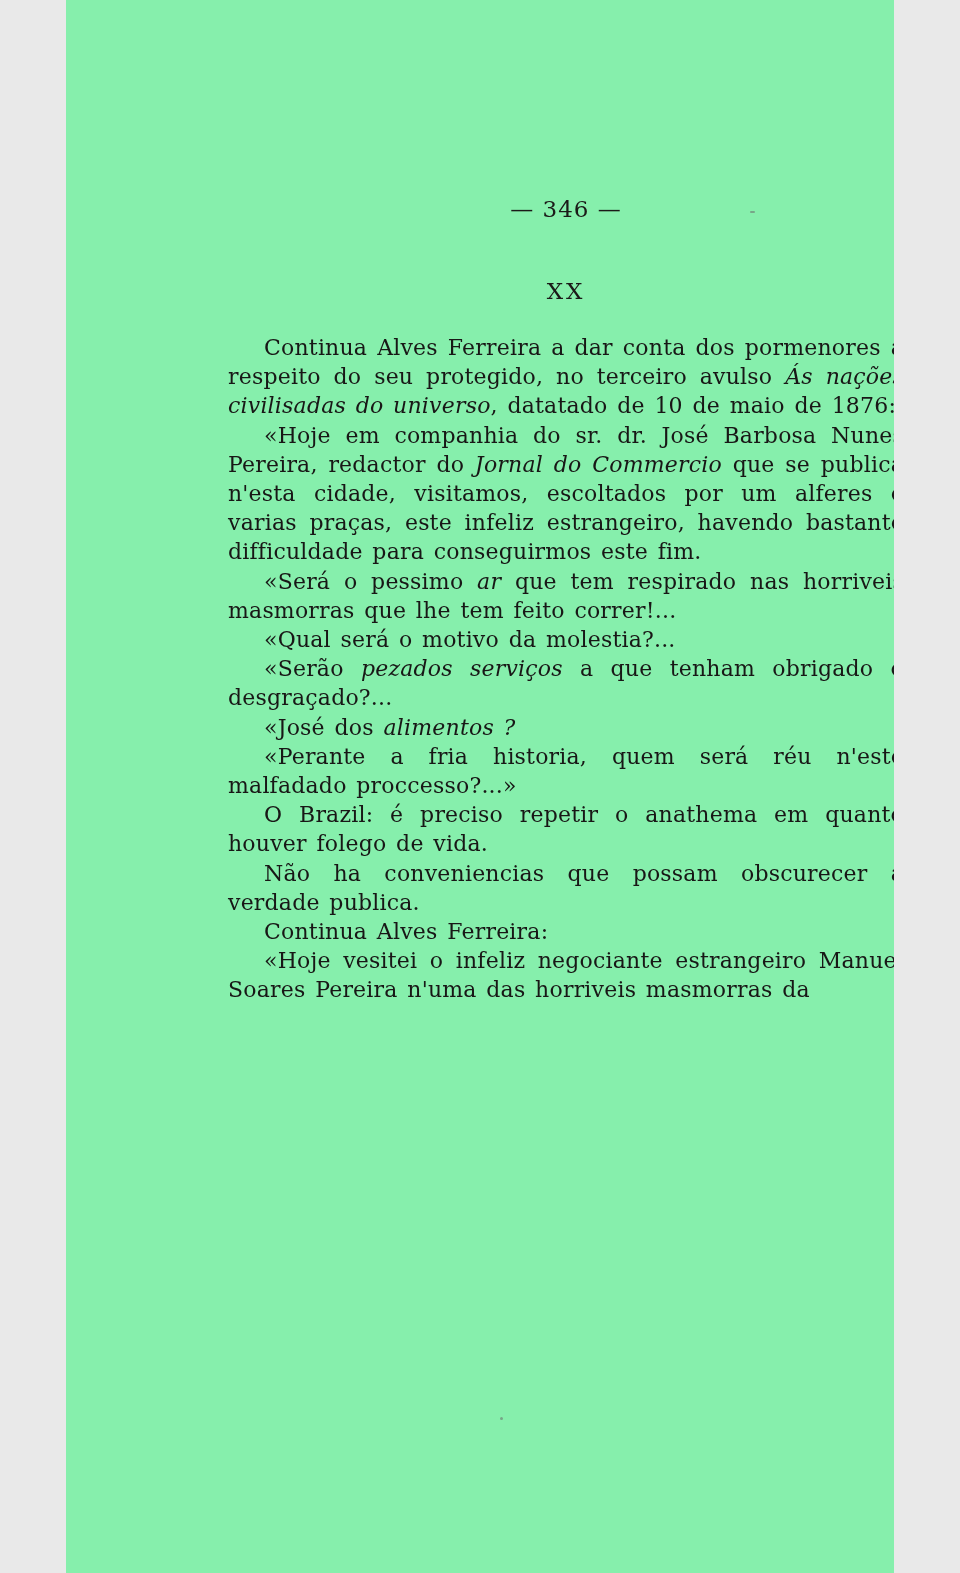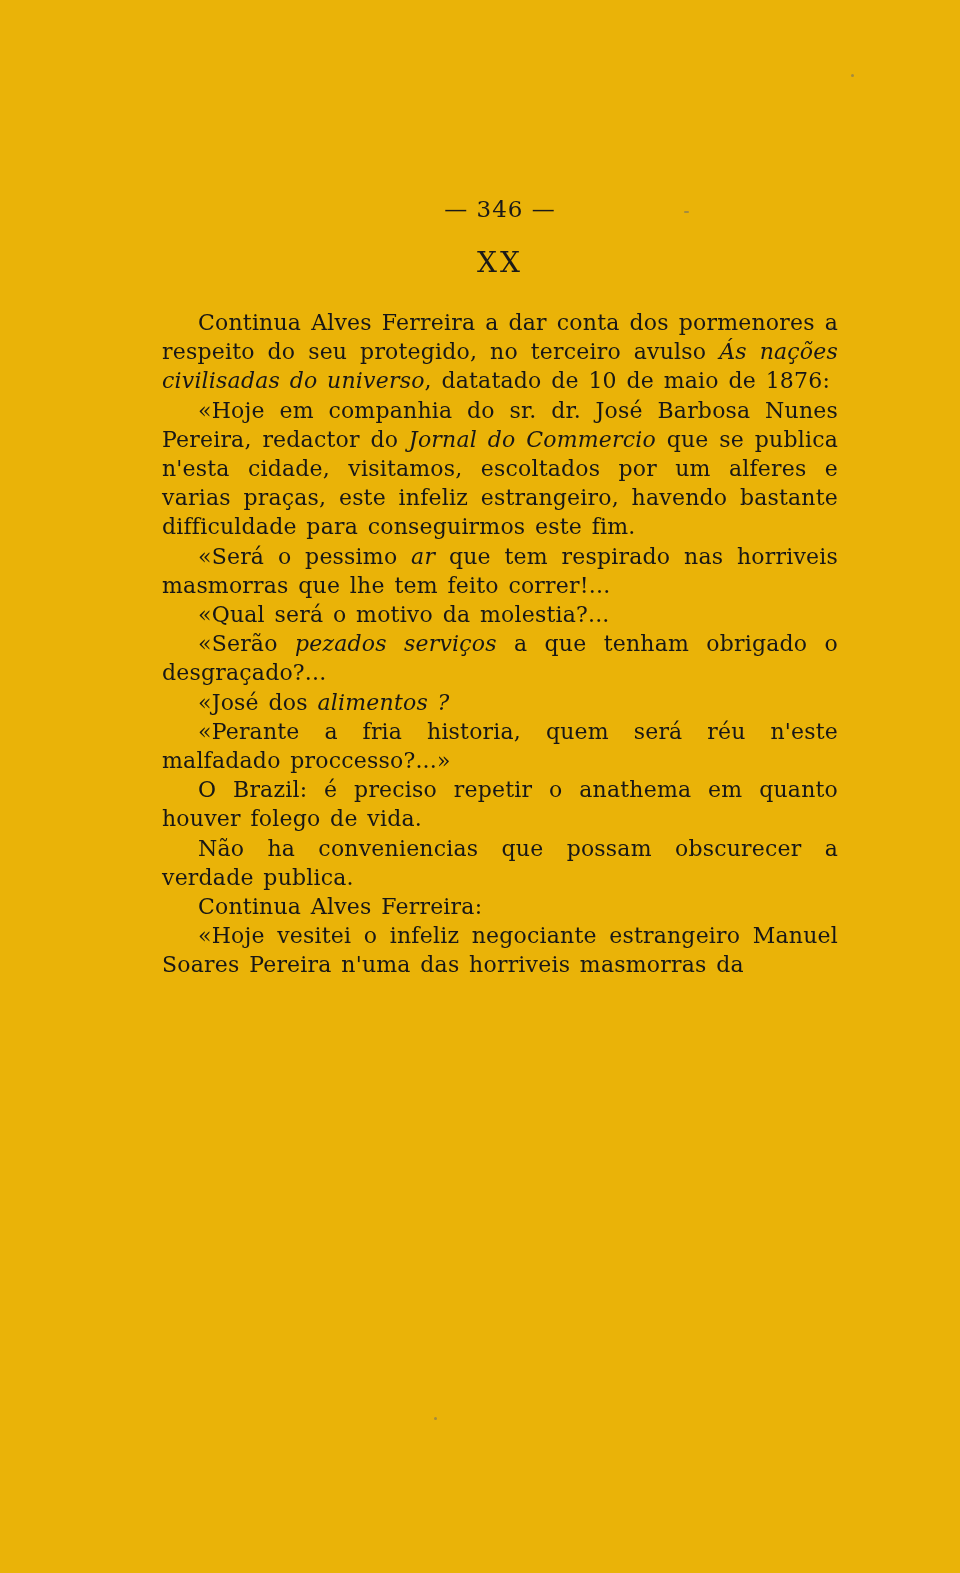--- a/index.html
+++ b/index.html
@@ -2,45 +2,45 @@
 <html><head>
 <meta charset="utf-8">
 <style>
   html, body {
     margin: 0;
     padding: 0;
     background: #e9e9e9;
   }
   .scan-page {
     position: relative;
-    width: 960px;
+    width: 828px;
     height: 1573px;
     margin: 0 auto;
-    background: #eab308;
+    background: #86efac;
     overflow: hidden;
     font-family: "DejaVu Serif", "Liberation Serif", serif;
     color: #181716;
   }
   .text-block {
     position: absolute;
     left: 162px;
     top: 196px;
     width: 676px;
   }
   .page-number {
     text-align: center;
     font-size: 23px;
     letter-spacing: 1px;
     color: #1b1a18;
   }
   .chapter-heading {
     text-align: center;
-    font-size: 28px;
+    font-size: 23px;
     letter-spacing: 3px;
-    margin-top: 24px;
+    margin-top: 56px;
     color: #1b1a18;
   }
   .page-body {
     margin-top: 29px;
     font-size: 22px;
     line-height: 29.2px;
     text-align: justify;
     word-spacing: 2.5px;
     letter-spacing: 0.2px;
   }

